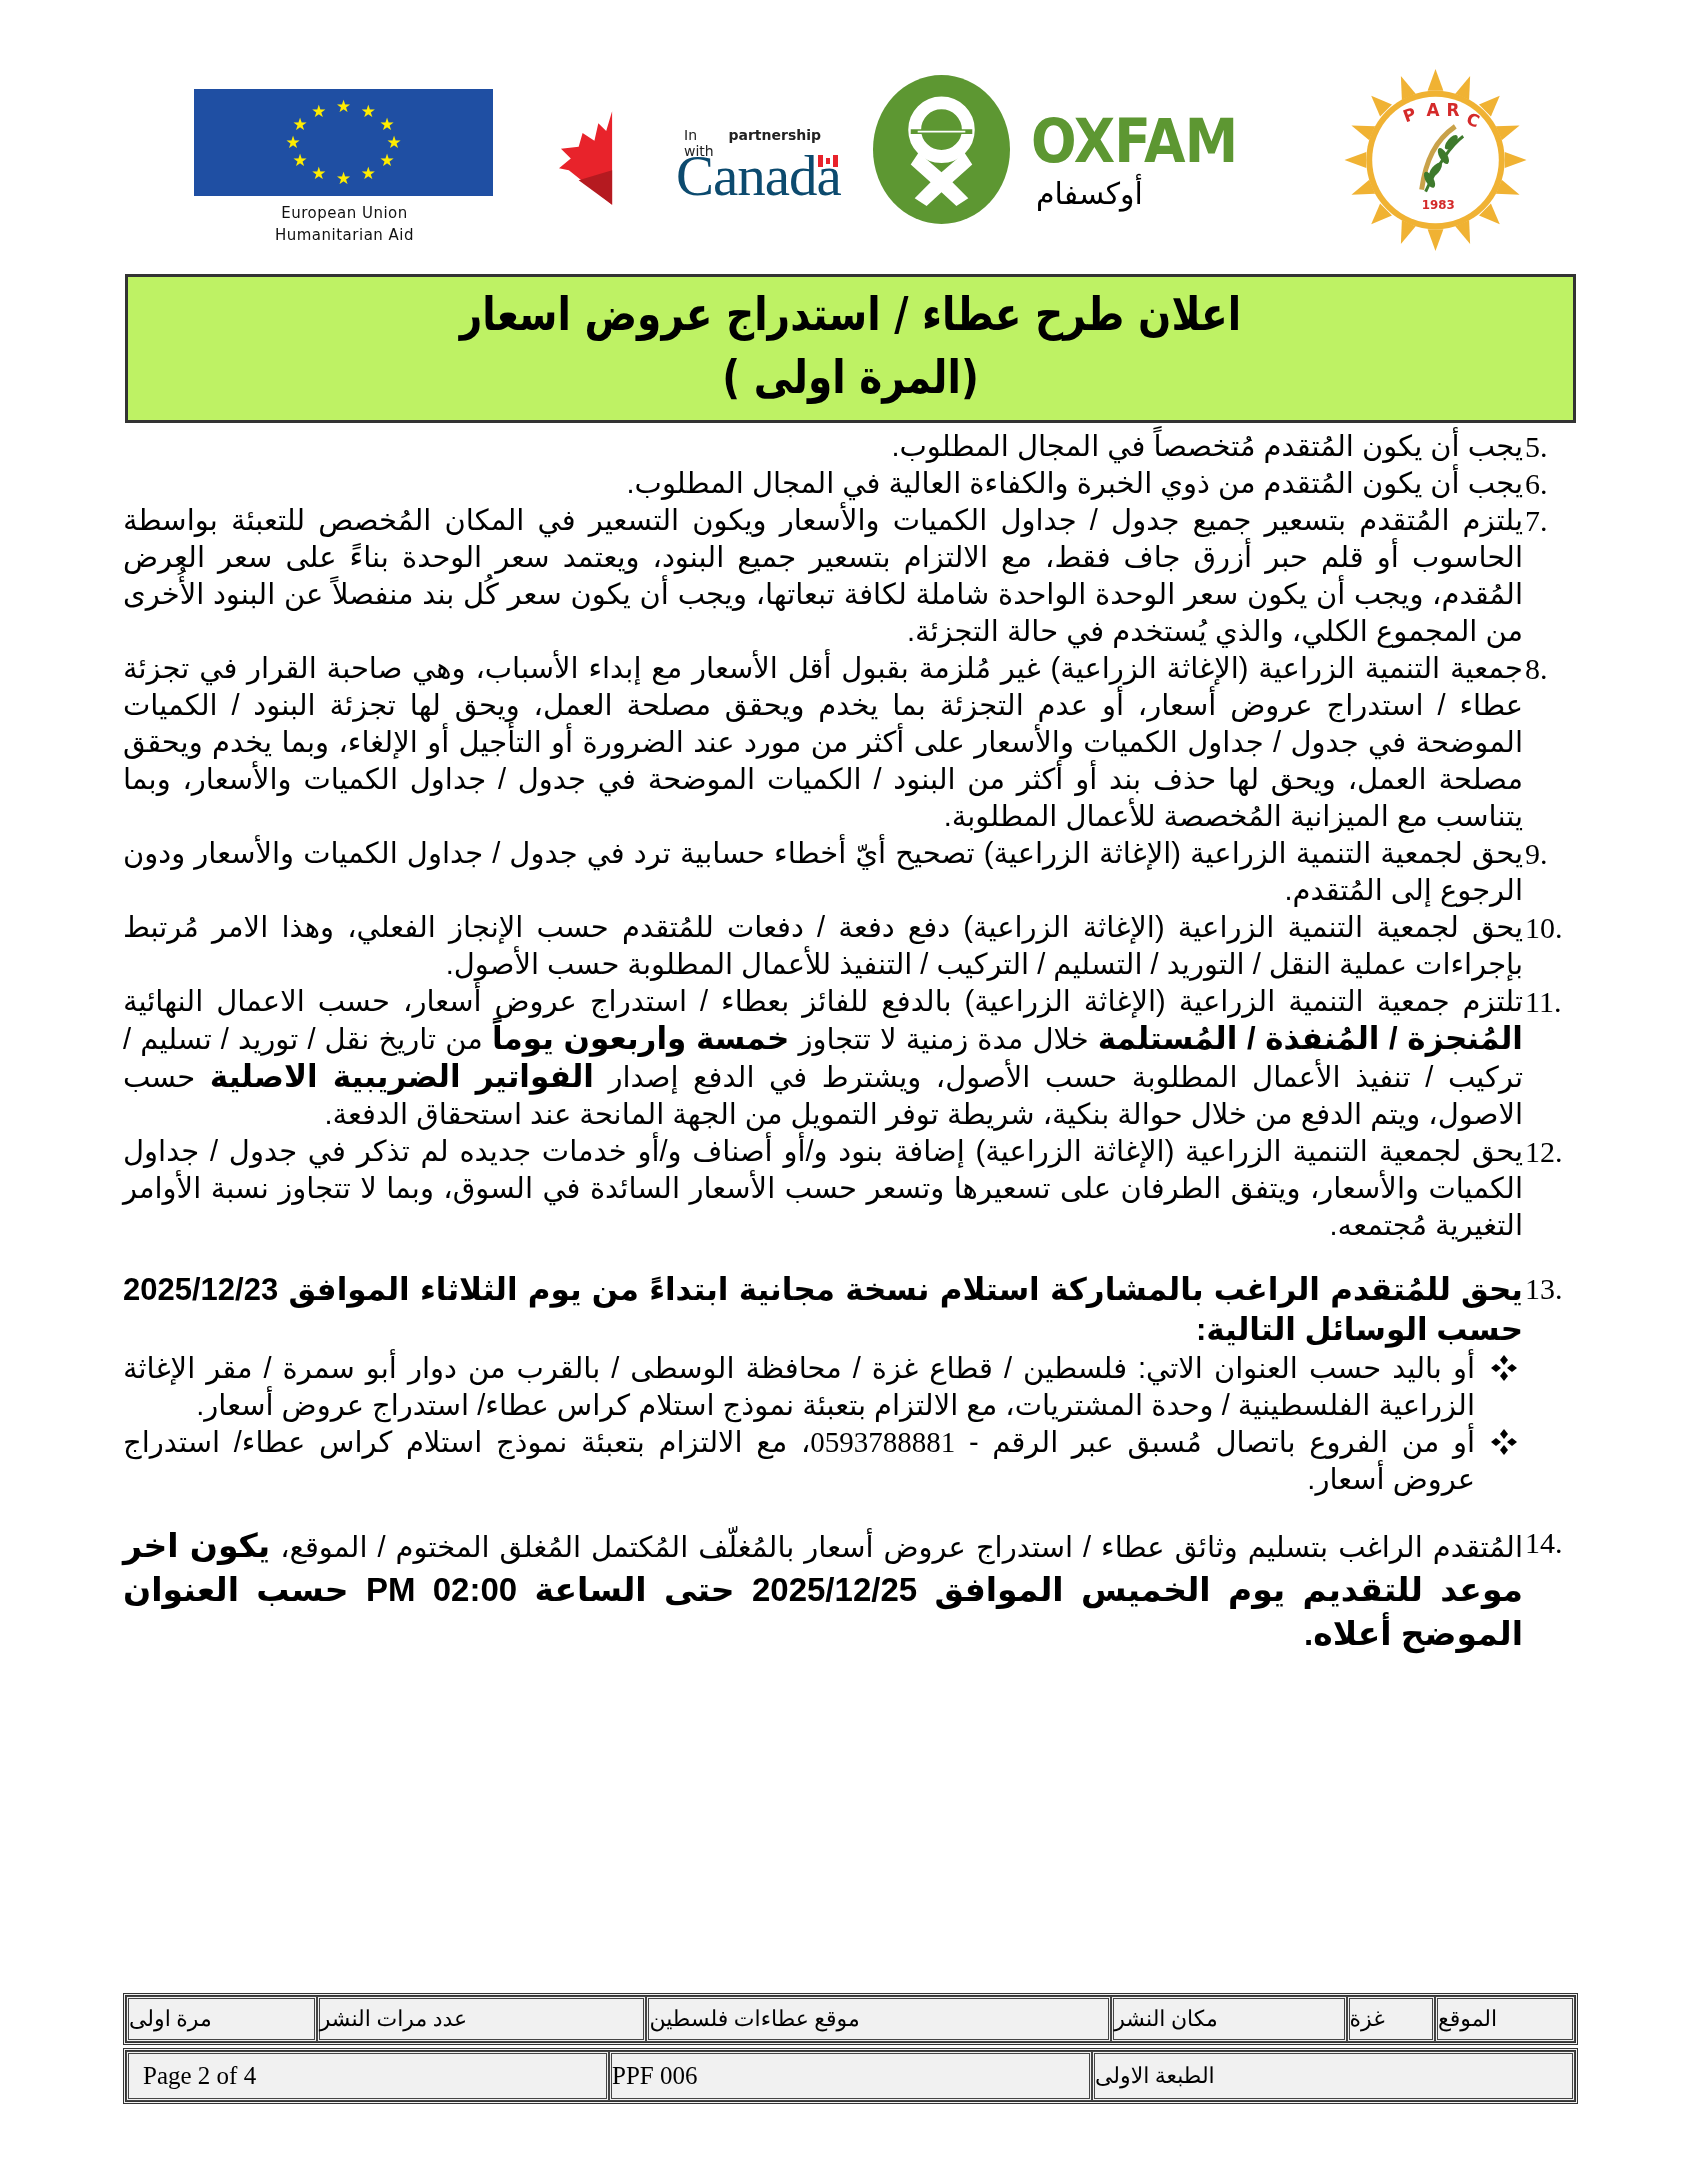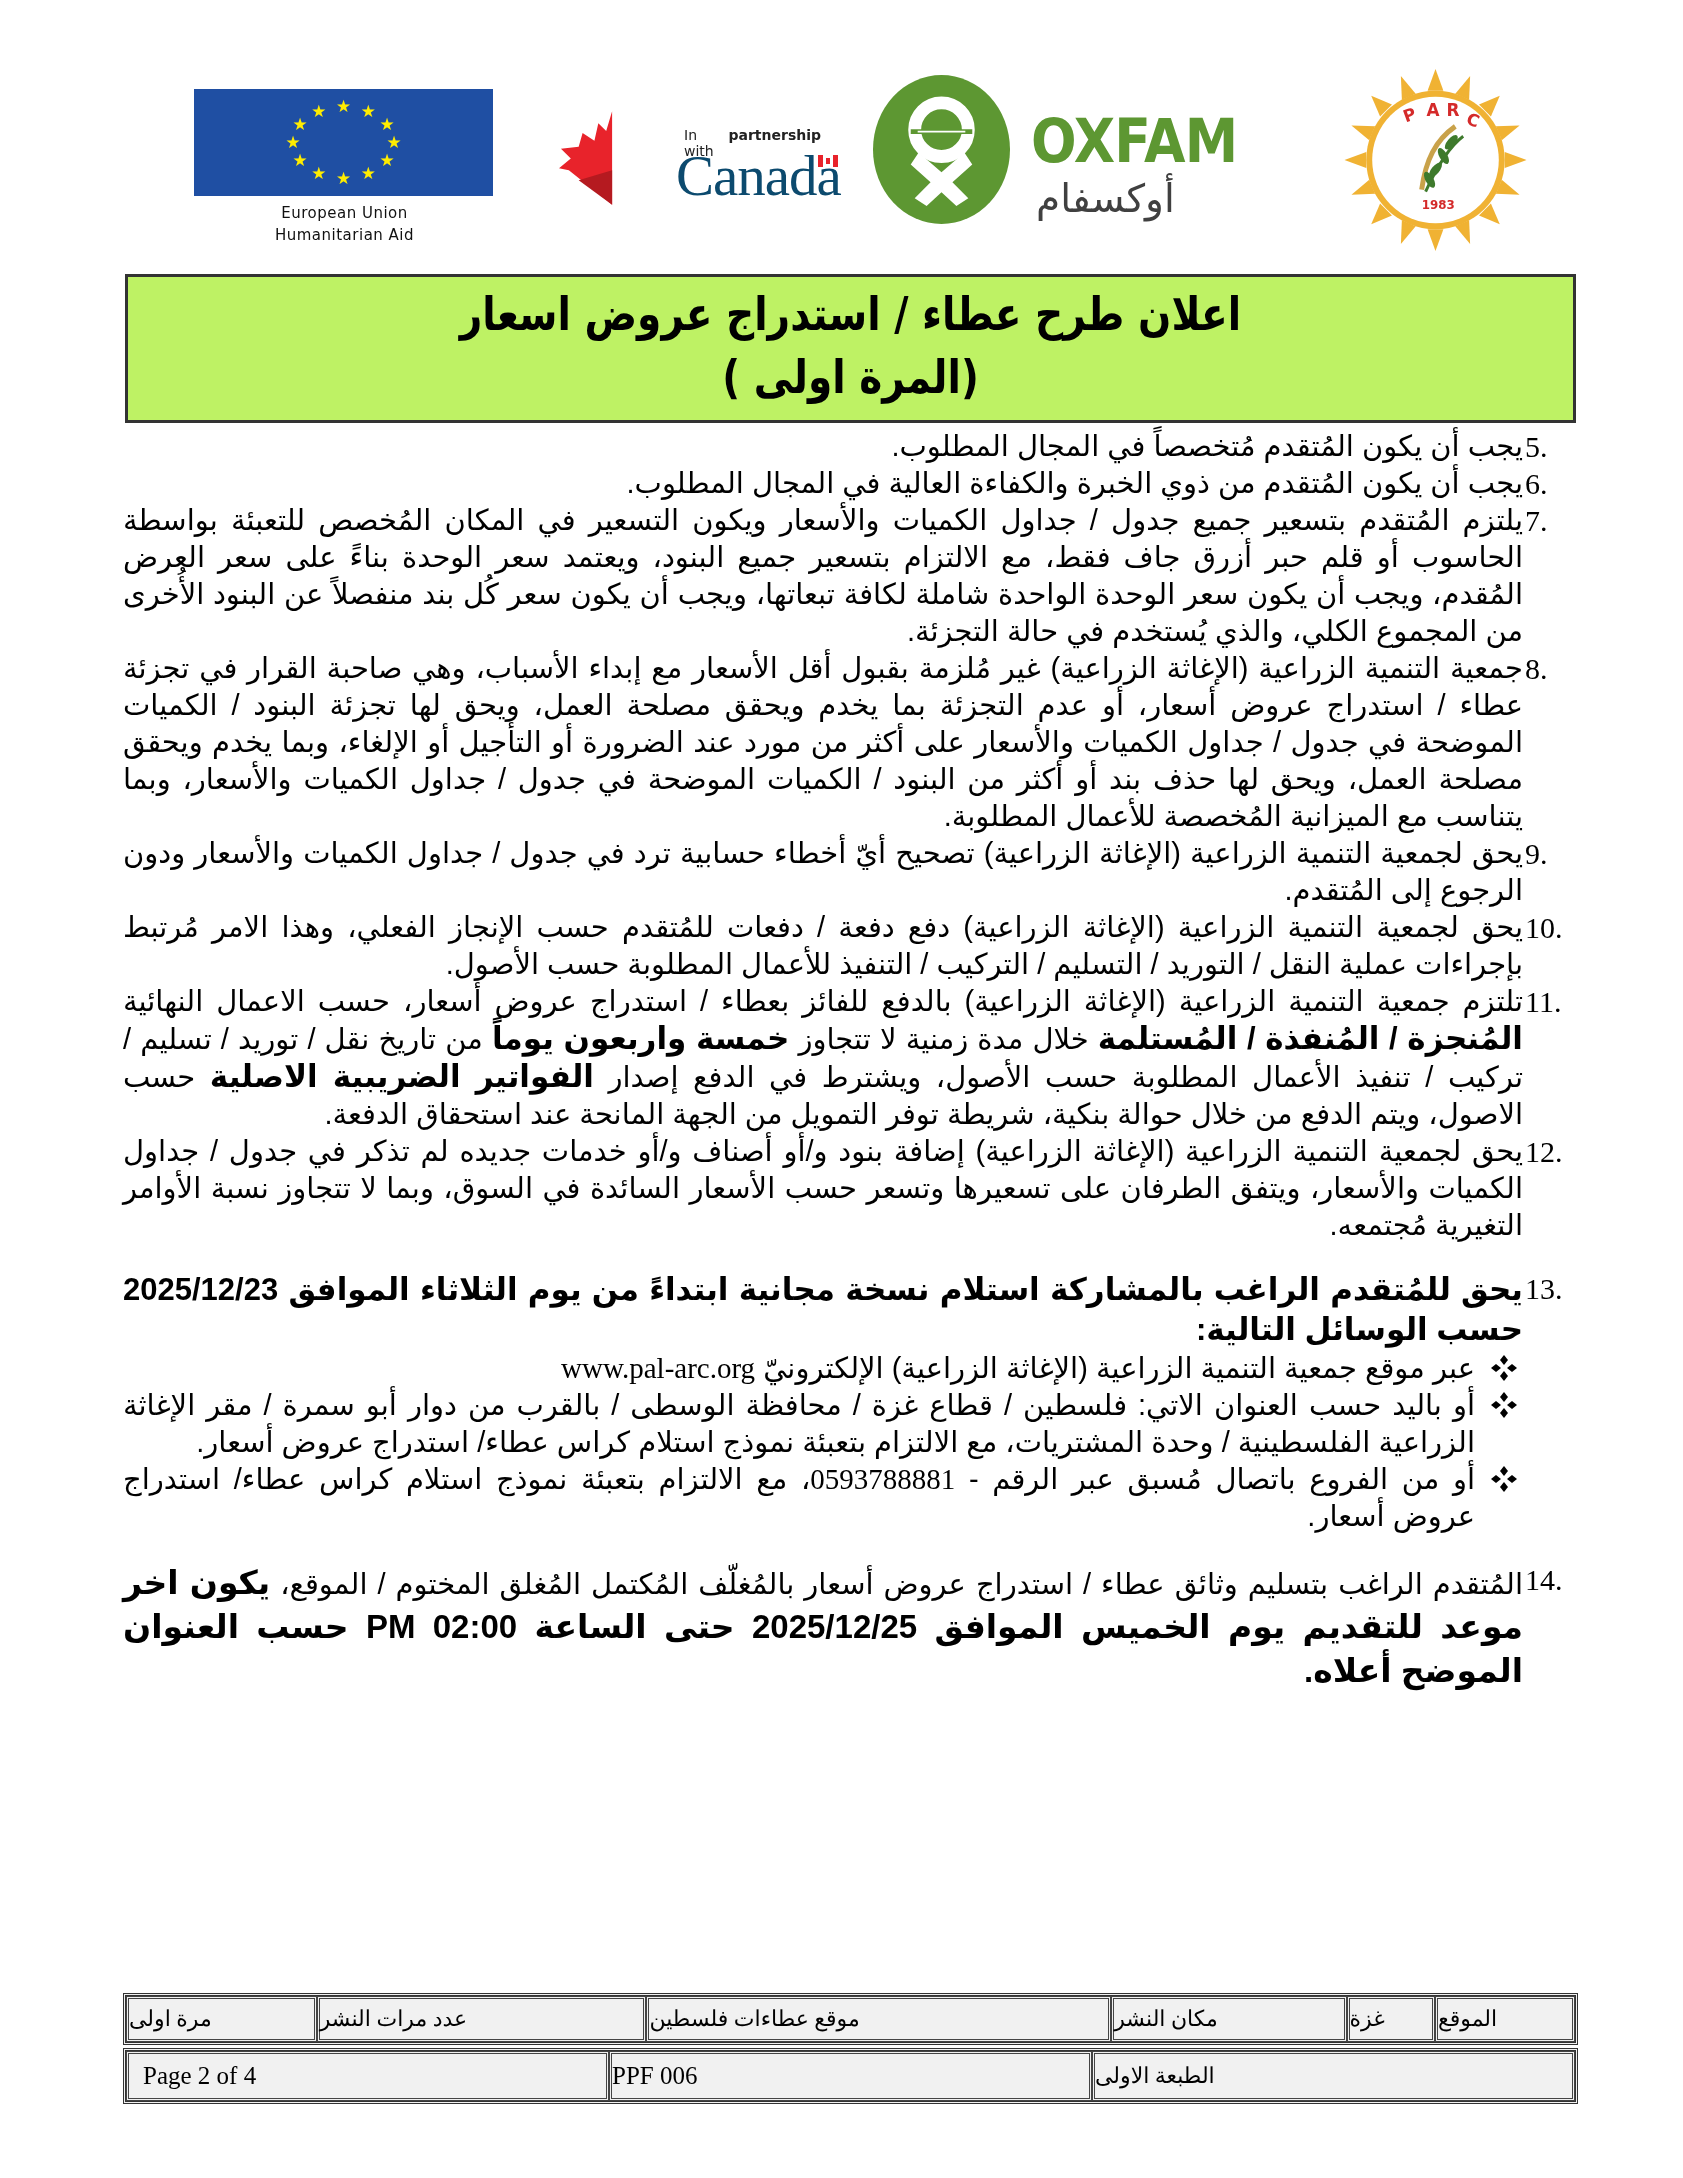--- a/index.html
+++ b/index.html
@@ -20,21 +20,21 @@
   .canada .word { position: absolute; left: 117px; top: 34px; font-family: "Liberation Serif", serif;
                   font-size: 57px; color: #0c4a6e; letter-spacing: -1px; }
   .canada .flagmini { position: absolute; left: 259px; top: 46px; width: 20px; height: 12px; }
   .oxfam { position: absolute; left: 873px; top: 0; width: 376px; height: 168px; }
   .oxfam .circle { position: absolute; left: 0; top: 6px; width: 137px; height: 149px; border-radius: 50%;
                    background: #5d9732; }
   .oxfam .name { position: absolute; left: 158px; top: 36px; font-family: "DejaVu Sans", sans-serif;
                  font-weight: bold; font-size: 61px; color: #5d9732; letter-spacing: -1px; transform: scaleX(.88);
                  transform-origin: left; }
   .oxfam .ar { position: absolute; left: 163px; top: 107px; font-family: "DejaVu Sans", sans-serif;
-               font-size: 39px; color: #404040; direction: rtl; }
+               font-size: 30px; color: #000000; direction: rtl; }
   .parc { position: absolute; left: 1292px; top: 0; width: 287px; height: 178px; }
 
   
   .title-box { position: absolute; left: 125px; top: 274px; width: 1451px; height: 149px;
                background: #bef264; border: 3px solid #333; box-sizing: border-box;
                direction: rtl; text-align: center; }
   .title-line { font-family: "DejaVu Sans", sans-serif; font-weight: bold; font-size: 46px;
                 line-height: 63px; transform: scaleX(0.85); }
   .title-line.l1 { margin-top: 6px; }
 
@@ -210,31 +210,20 @@
   <div class="bullets">
     <div class="bullet">
       <svg class="dia" viewBox="0 0 30 30">
         <g fill="#000">
             <polygon points="15,2 19,7 15,12 11,7"></polygon>
             <polygon points="15,18 19,23 15,28 11,23"></polygon>
             <polygon points="2,15 7,11 12,15 7,19"></polygon>
             <polygon points="18,15 23,11 28,15 23,19"></polygon>
           </g>
       </svg>
-      <span>عبر موقع جمعية التنمية الزراعية (الإغاثة الزراعية) الإلكترونيّ </span><span class="ltr">www.pal-arc.org</span>
-    </div>
-    <div class="bullet">
-      <svg class="dia" viewBox="0 0 30 30">
-        <g fill="#000">
-            <polygon points="15,2 19,7 15,12 11,7"></polygon>
-            <polygon points="15,18 19,23 15,28 11,23"></polygon>
-            <polygon points="2,15 7,11 12,15 7,19"></polygon>
-            <polygon points="18,15 23,11 28,15 23,19"></polygon>
-          </g>
-      </svg>
       <span>أو باليد حسب العنوان الاتي: فلسطين / قطاع غزة / محافظة الوسطى / بالقرب من دوار أبو سمرة /  مقر الإغاثة الزراعية الفلسطينية / وحدة المشتريات، مع الالتزام بتعبئة نموذج استلام كراس عطاء/ استدراج عروض أسعار.</span>
     </div>
     <div class="bullet">
       <svg class="dia" viewBox="0 0 30 30">
         <g fill="#000">
             <polygon points="15,2 19,7 15,12 11,7"></polygon>
             <polygon points="15,18 19,23 15,28 11,23"></polygon>
             <polygon points="2,15 7,11 12,15 7,19"></polygon>
             <polygon points="18,15 23,11 28,15 23,19"></polygon>
           </g>

